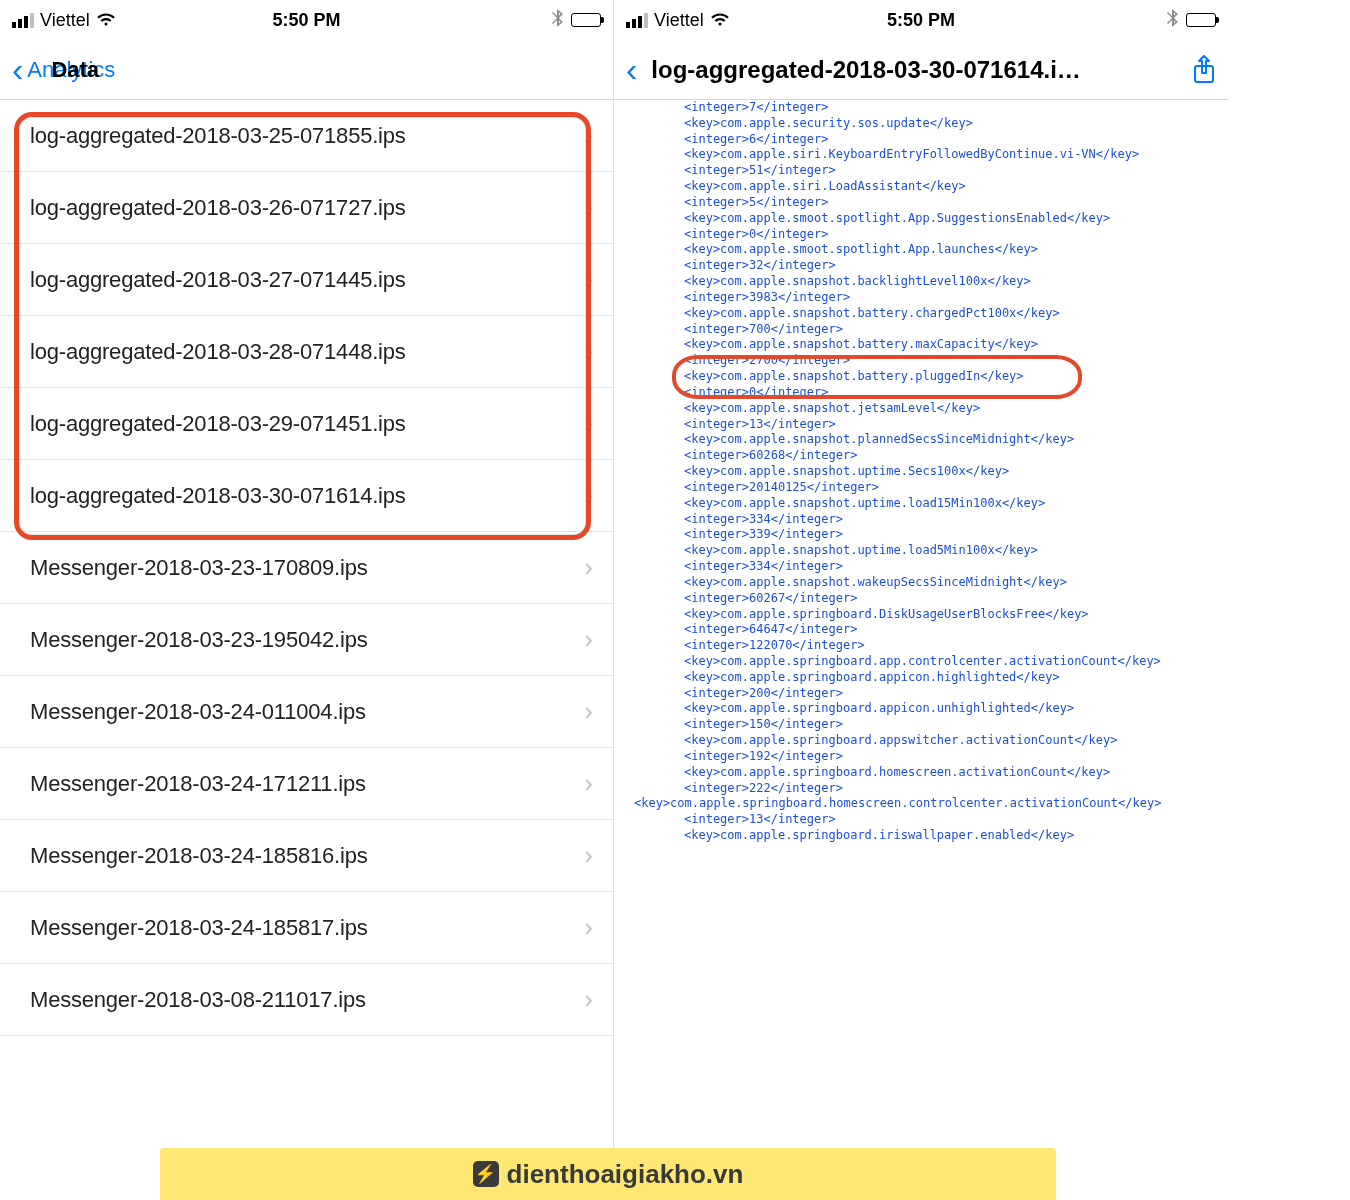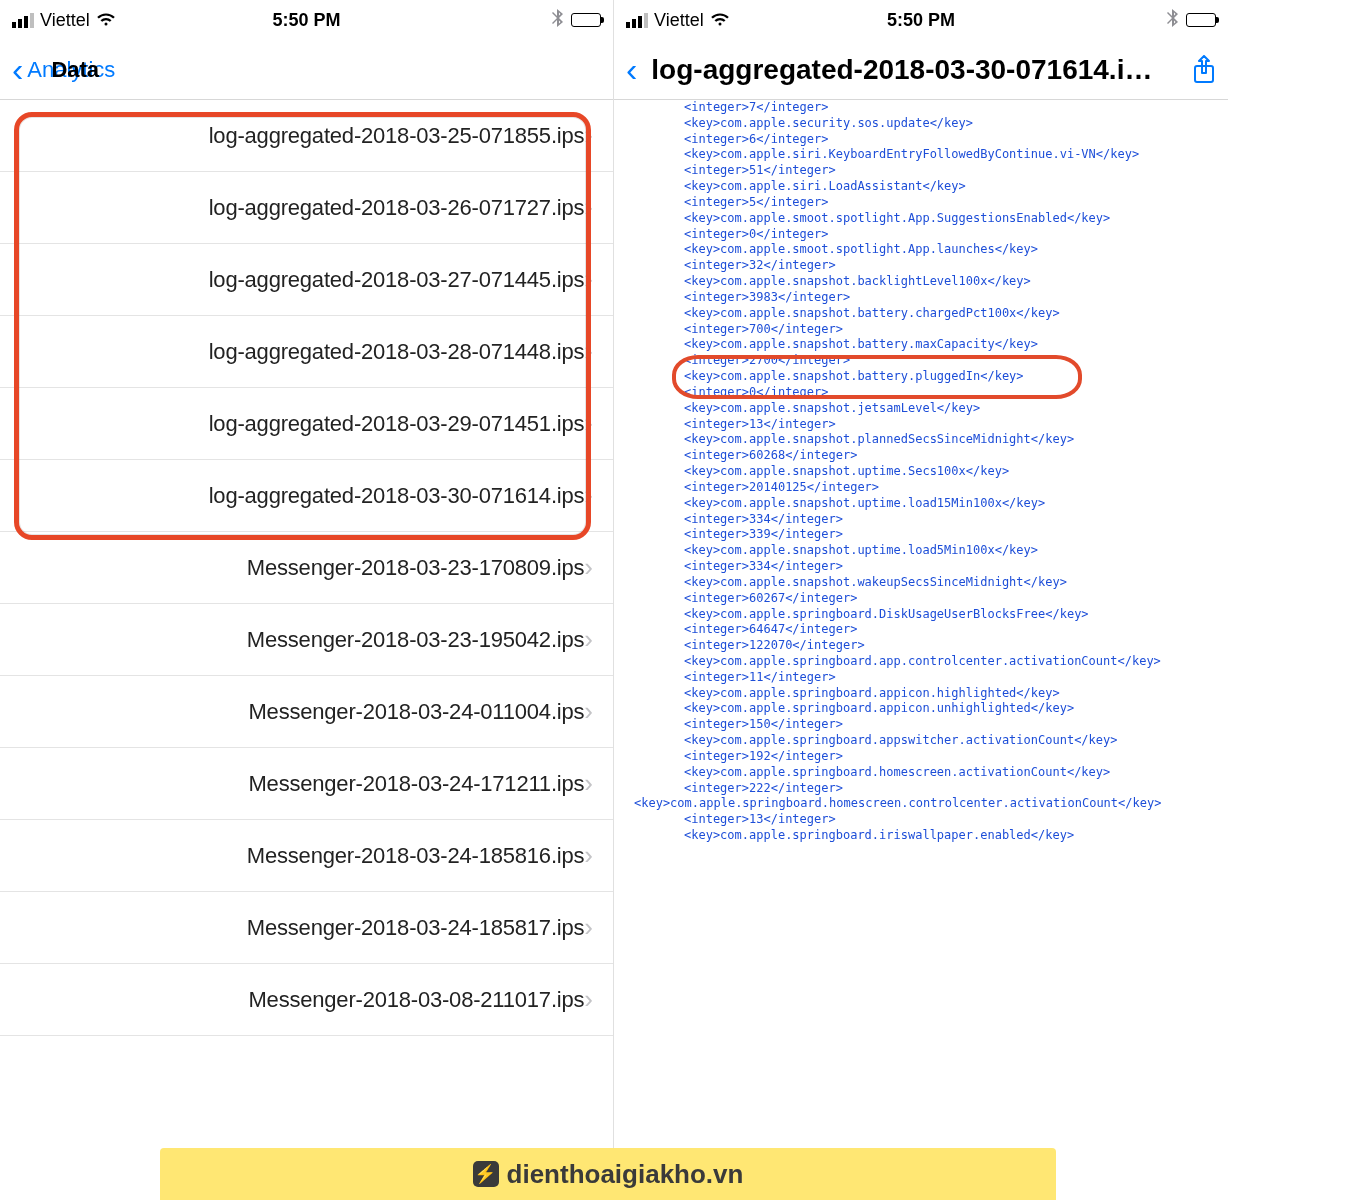--- a/index.html
+++ b/index.html
@@ -23,21 +23,21 @@
   .nav .back { color:#007aff; display:flex; align-items:center; cursor:pointer; font-size:22px; }
   .nav .back .chev { font-size:34px; line-height:0.6; font-weight:300; padding-right:4px; }
   .nav .title { flex:1; font-weight:600; font-size:22px; padding:0 6px; white-space:nowrap; overflow:hidden; text-overflow:ellipsis; }
   .nav .share { width:50px; display:flex; justify-content:flex-end; color:#007aff; cursor:pointer;}
   
   .list-wrapper { position:relative; }
   .highlight-box { position:absolute; top:12px; left:14px; right:22px; border:5px solid #e24a2b; border-radius:18px; z-index:2; pointer-events:none; height:428px; box-shadow:0 0 0 1px rgba(0,0,0,0.1) inset; filter:contrast(1.05); }
   .highlight-box::before, .highlight-box::after { content:""; }
   .list { background:#fff; }
   .row { display:flex; align-items:center; height:72px; padding:0 20px 0 30px; border-bottom:1px solid #e4e4e4; cursor:pointer; font-size:22px; color:#222; }
-  .row .label { flex:1; white-space:nowrap; overflow:hidden; text-overflow:ellipsis; letter-spacing:-0.2px;text-align:right;}
+  .row .label { flex:1; white-space:nowrap; overflow:hidden; text-overflow:ellipsis; letter-spacing:-0.2px;}
   .row .chev { color:#c4c4c7; font-size:26px; font-weight:300; }
   
   .detail { padding:0 6px 0 70px; font-family: Menlo, Consolas, monospace; font-size:12px; line-height:1.32; color:#1d4ed8; word-break:break-all; position:relative; height:calc(100% - 100px); overflow:hidden; }
   .detail .line { white-space:pre-wrap; }
   .detail .outdent { margin-left:-50px; }
   .circle-highlight { position:absolute; border:4px solid #e24a2b; border-radius:26px/20px; pointer-events:none; z-index:3; }
   
   .watermark { position:absolute; bottom:0; left:160px; right:172px; height:52px; background:#ffe773; z-index:4; display:flex; align-items:center; justify-content:center; font-family: Arial, sans-serif; font-size:26px; font-weight:600; color:#3a3a3a; border-radius:4px 4px 0 0;}
   .watermark .bolt { width:26px; height:26px; background:#3a3a3a; color:#ffe773; display:inline-flex; align-items:center; justify-content:center; border-radius:5px; margin-right:8px; font-size:18px;}
   
@@ -164,21 +164,21 @@
               <path d="M5 0v7L1 3 0 4l5 5-5 5 1 1 4-4v7l6-5-4-4 4-4-6-5zM7 3.5L8.5 5 7 6.5v-3zm0 8l1.5 1.5L7 14.5v-3z" fill="#8e8e93"></path>
             </svg>
            </span>
            <span class="battery"><span class="fill"></span></span>
         </div>
      </div>
      <div class="nav">
         <div class="back">
           <span class="chev">‹</span>
         </div>
-        <div class="title" style="text-align:left; margin-left:4px; font-size:28px;">log-aggregated-2018-03-30-071614.i…</div>
+        <div class="title" style="text-align:left; margin-left:4px; font-size:24px;">log-aggregated-2018-03-30-071614.i…</div>
         <div class="share">
           <svg width="24" height="30" viewBox="0 0 24 30">
             <path d="M12 1l-5 5h3v12h4V6h3l-5-5z" fill="none" stroke="#007aff" stroke-width="2" stroke-linejoin="round"></path>
             <rect x="3" y="11" width="18" height="16" rx="2" fill="none" stroke="#007aff" stroke-width="2"></rect>
           </svg>
         </div>
      </div>
      <div class="detail" id="log-detail">
         <div class="circle-highlight" style="top:255px; left:58px; width:410px; height:44px;"></div>
      <div class="line">&lt;integer&gt;7&lt;/integer&gt;</div>
@@ -210,22 +210,22 @@
         <div class="line">&lt;integer&gt;334&lt;/integer&gt;</div>
         <div class="line">&lt;integer&gt;339&lt;/integer&gt;</div>
         <div class="line">&lt;key&gt;com.apple.snapshot.uptime.load5Min100x&lt;/key&gt;</div>
         <div class="line">&lt;integer&gt;334&lt;/integer&gt;</div>
         <div class="line">&lt;key&gt;com.apple.snapshot.wakeupSecsSinceMidnight&lt;/key&gt;</div>
         <div class="line">&lt;integer&gt;60267&lt;/integer&gt;</div>
         <div class="line">&lt;key&gt;com.apple.springboard.DiskUsageUserBlocksFree&lt;/key&gt;</div>
         <div class="line">&lt;integer&gt;64647&lt;/integer&gt;</div>
         <div class="line">&lt;integer&gt;122070&lt;/integer&gt;</div>
         <div class="line">&lt;key&gt;com.apple.springboard.app.controlcenter.activationCount&lt;/key&gt;</div>
-        <div class="line">&lt;integer&gt;11&lt;/integer&gt;</div>
         <div class="line">&lt;key&gt;com.apple.springboard.appicon.highlighted&lt;/key&gt;</div>
+        <div class="line">&lt;integer&gt;200&lt;/integer&gt;</div>
         <div class="line">&lt;key&gt;com.apple.springboard.appicon.unhighlighted&lt;/key&gt;</div>
         <div class="line">&lt;integer&gt;150&lt;/integer&gt;</div>
         <div class="line">&lt;key&gt;com.apple.springboard.appswitcher.activationCount&lt;/key&gt;</div>
         <div class="line">&lt;integer&gt;192&lt;/integer&gt;</div>
         <div class="line">&lt;key&gt;com.apple.springboard.homescreen.activationCount&lt;/key&gt;</div>
         <div class="line">&lt;integer&gt;222&lt;/integer&gt;</div>
         <div class="line"></div>
         <div class="line outdent">&lt;key&gt;com.apple.springboard.homescreen.controlcenter.activationCount&lt;/key&gt;</div>
         <div class="line">&lt;integer&gt;13&lt;/integer&gt;</div>
         <div class="line">&lt;key&gt;com.apple.springboard.iriswallpaper.enabled&lt;/key&gt;</div>

